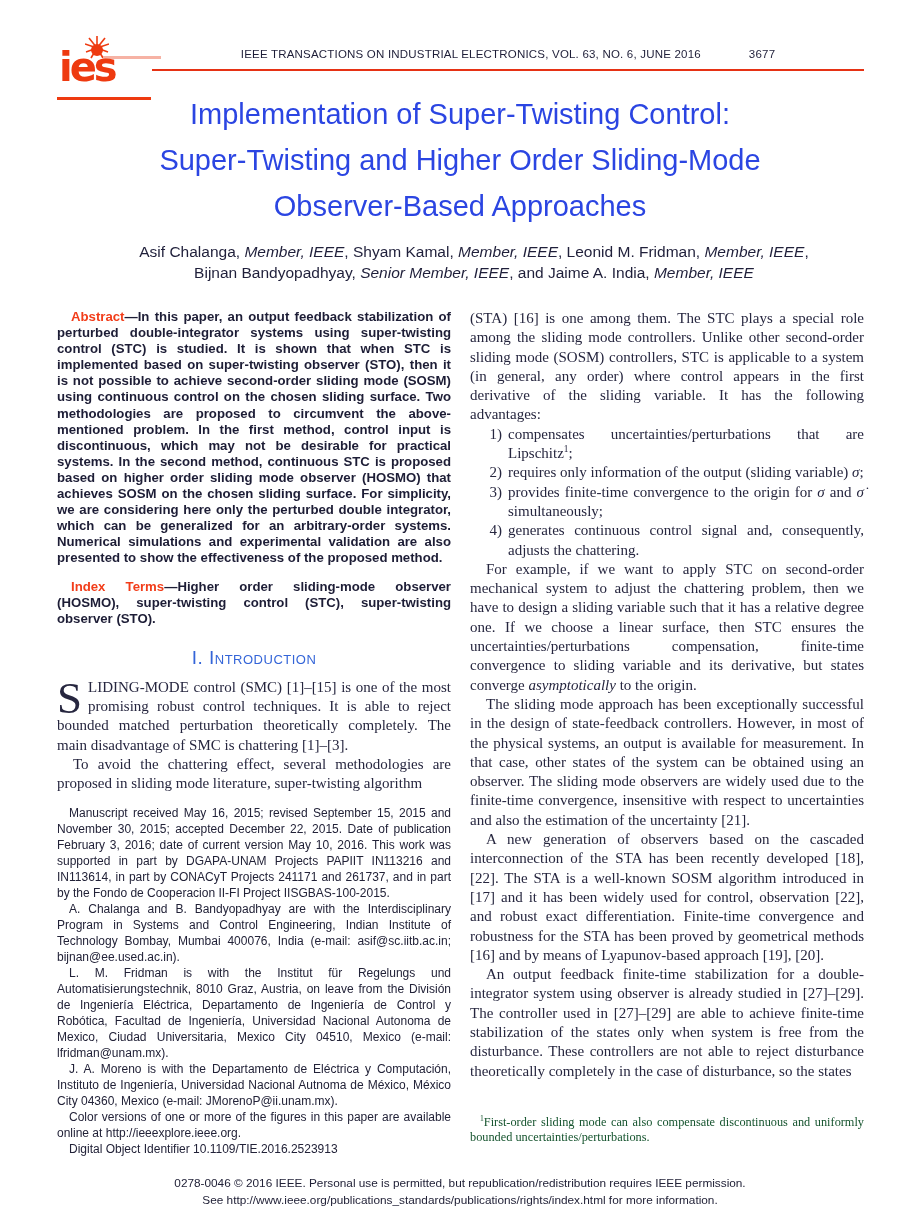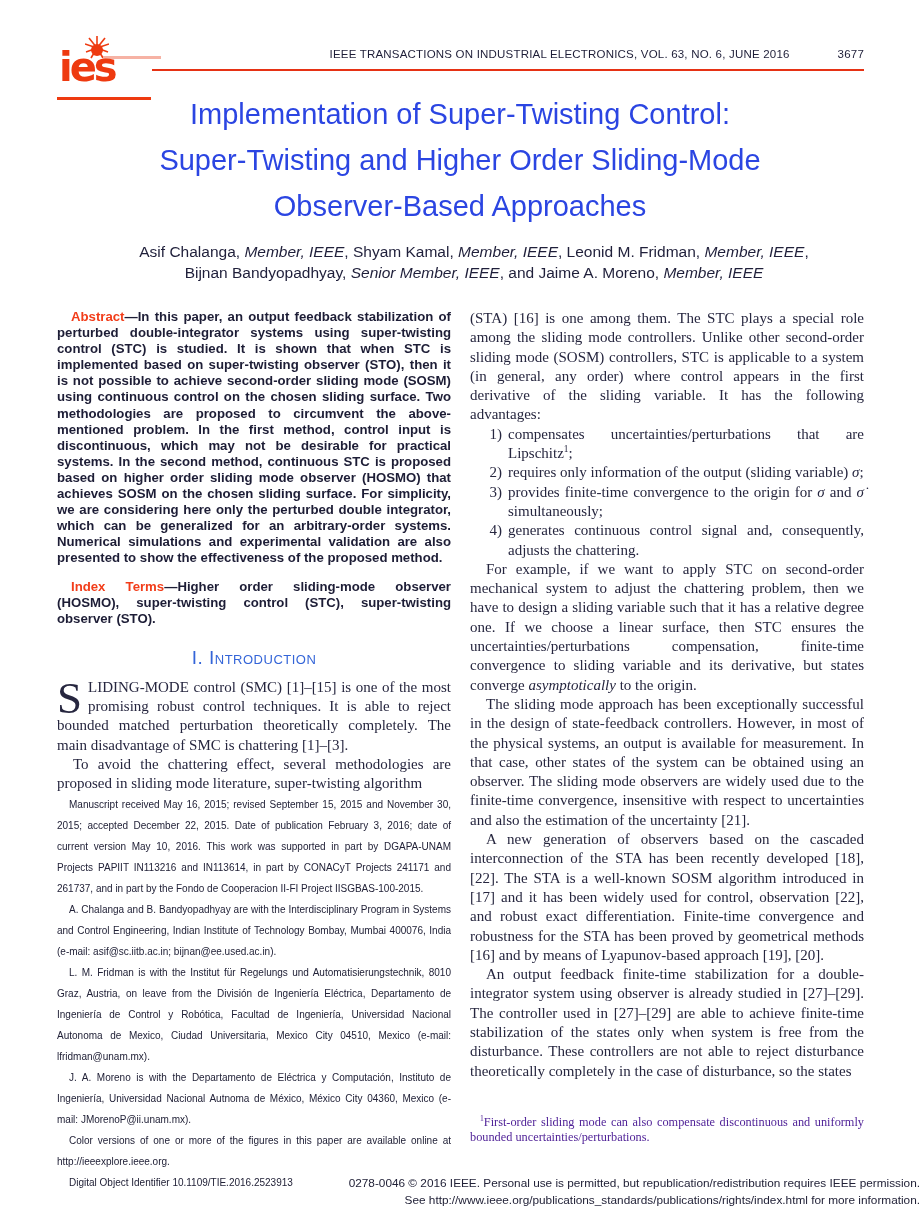--- a/index.html
+++ b/index.html
@@ -11,21 +11,21 @@
   .page{width:920px;height:1232px;background:#fff;position:relative;overflow:hidden;
         font-family:"Liberation Sans",sans-serif;color:var(--text-dark);}
 
   
   .logo{position:absolute;left:57px;top:36px;width:94px;height:60px;}
   .logo-sun{position:absolute;left:28px;top:0;width:24px;height:24px;}
   .logo-topline{position:absolute;left:46px;top:20px;width:58px;height:3px;background:var(--logo-pink);}
   .logo-text{position:absolute;left:2px;top:8px;font-size:40px;font-weight:900;letter-spacing:-3px;
              color:var(--logo-red);font-family:"DejaVu Sans",sans-serif;}
   .logo-underline{position:absolute;left:0;bottom:-4px;width:94px;height:3px;background:var(--logo-red);}
-  .header-bar{margin:48px 56px 0 152px;display:flex;justify-content:flex-end;align-items:flex-end;
+  .header-bar{margin:48px 56px 0 152px;display:flex;justify-content:center;align-items:flex-end;
               border-bottom:2px solid var(--rule-red);padding-bottom:9px;font-size:11.5px;letter-spacing:.2px;gap:48px;}
 
   
   .title{margin:20px 30px 0;text-align:center;color:var(--title-blue);font-weight:400;
          font-size:29px;line-height:46px;}
   .title span{display:block;}
   .authors{margin-top:12px;text-align:center;font-size:15.5px;line-height:21px;color:#1f1f3a;padding-left:28px;}
 
   
   .columns{display:flex;gap:19px;margin:26px 56px 0 57px;height:848px;}
@@ -40,25 +40,25 @@
   .body{margin:0;font-family:"Liberation Serif",serif;font-size:15px;line-height:19.3px;
         text-align:justify;color:#26263f;}
   .indent{text-indent:16px;}
   .dropcap{float:left;font-size:45px;line-height:36px;padding:2px 6px 0 0;}
   .list{padding:0 0 0 12px;}
   .li{display:flex;gap:6px;font-family:"Liberation Serif",serif;font-size:15px;line-height:19.3px;color:#26263f;}
   .li .num{flex:0 0 20px;text-align:right;}
   .li .txt{flex:1;text-align:justify;}
   .sup{vertical-align:super;font-size:.62em;line-height:0;}
   .it{font-style:italic;}
-  .footnotes{margin-top:auto;font-size:10px;line-height:21px;text-align:justify;color:#222238;}
+  .footnotes{margin-top:auto;font-size:12px;line-height:16px;text-align:justify;color:#222238;}
   .footnotes p{margin:0;text-indent:12px;}
   .footnote-serif{margin-top:auto;font-family:"Liberation Serif",serif;font-size:12.3px;line-height:15px;
-                  text-align:justify;color:#4c1d95;text-indent:10px;}
-  footer{position:absolute;left:0;right:0;bottom:24px;text-align:right;
+                  text-align:justify;color:#14532d;text-indent:10px;}
+  footer{position:absolute;left:0;right:0;bottom:24px;text-align:center;
          font-size:11.8px;line-height:16.5px;color:#222238;}
 </style>
 </head>
 <body>
 
 <div class="page">
 
   <div class="logo">
     <svg class="logo-sun" viewBox="0 0 24 24">
       <g stroke="#ee3a10" stroke-width="1.6">
@@ -85,21 +85,21 @@
   </div>
 
   <h1 class="title">
     <span>Implementation of Super-Twisting Control:</span>
     <span>Super-Twisting and Higher Order Sliding-Mode</span>
     <span>Observer-Based Approaches</span>
   </h1>
 
   <div class="authors">
     <div><span>Asif Chalanga, </span><span class="it">Member, IEEE</span><span>, Shyam Kamal, </span><span class="it">Member, IEEE</span><span>, Leonid M. Fridman, </span><span class="it">Member, IEEE</span><span>,</span></div>
-    <div><span>Bijnan Bandyopadhyay, </span><span class="it">Senior Member, IEEE</span><span>, and Jaime A. Moreno, </span><span class="it">Member, IEEE</span></div>
+    <div><span>Bijnan Bandyopadhyay, </span><span class="it">Senior Member, IEEE</span><span>, and Jaime A. India, </span><span class="it">Member, IEEE</span></div>
   </div>
 
   <div class="columns">
 
     <div class="col">
       <p class="abstract"><span class="red">Abstract</span><span>—In this paper, an output feedback stabilization of perturbed double-integrator systems using super-twisting control (STC) is studied. It is shown that when STC is implemented based on super-twisting observer (STO), then it is not possible to achieve second-order sliding mode (SOSM) using continuous control on the chosen sliding surface. Two methodologies are proposed to circumvent the above-mentioned problem. In the first method, control input is discontinuous, which may not be desirable for practical systems. In the second method, continuous STC is proposed based on higher order sliding mode observer (HOSMO) that achieves SOSM on the chosen sliding surface. For simplicity, we are considering here only the perturbed double integrator, which can be generalized for an arbitrary-order systems. Numerical simulations and experimental validation are also presented to show the effectiveness of the proposed method.</span></p>
       <p class="abstract index-terms"><span class="red">Index Terms</span><span>—Higher order sliding-mode observer (HOSMO), super-twisting control (STC), super-twisting observer (STO).</span></p>
       <h2 class="section-heading">I. Introduction</h2>
       <p class="body"><span class="dropcap">S</span><span>LIDING-MODE control (SMC) [1]–[15] is one of the most promising robust control techniques. It is able to reject bounded matched perturbation theoretically completely. The main disadvantage of SMC is chattering [1]–[3].</span></p>
       <p class="body indent">To avoid the chattering effect, several methodologies are proposed in sliding mode literature, super-twisting algorithm</p>

